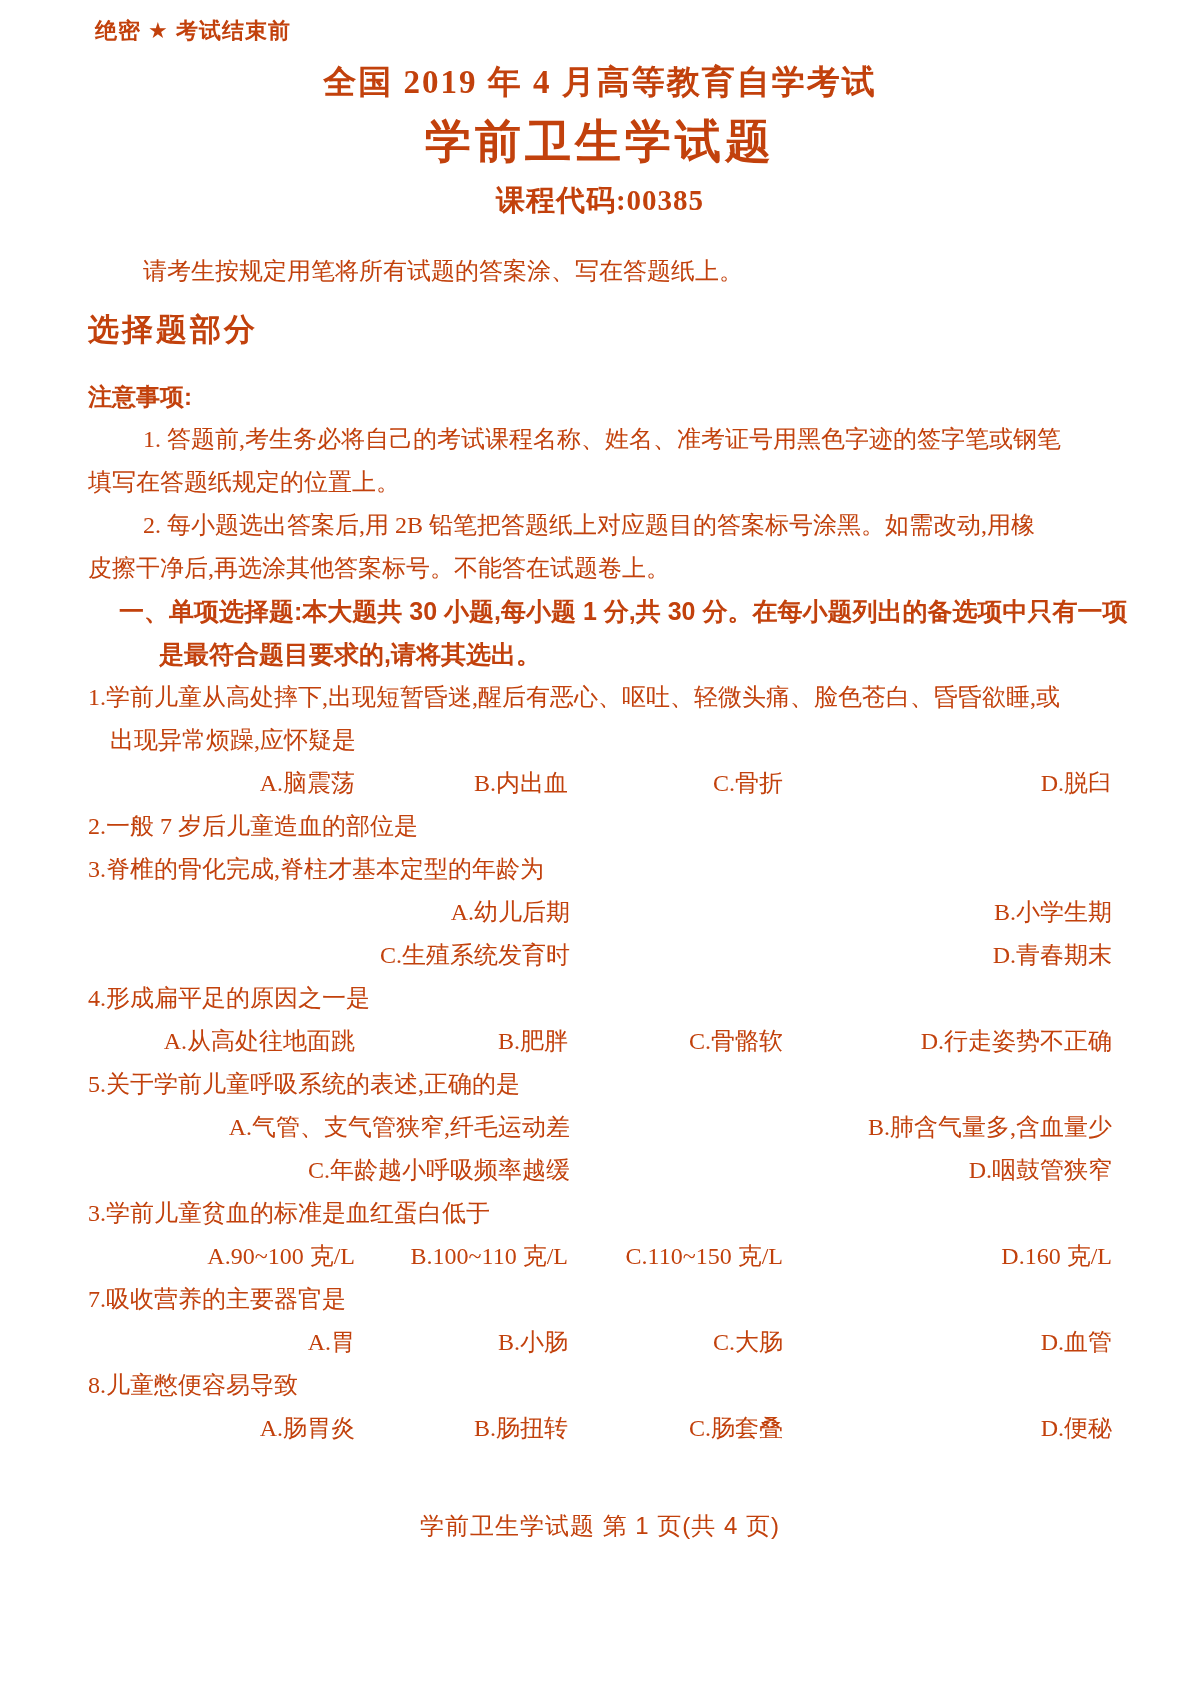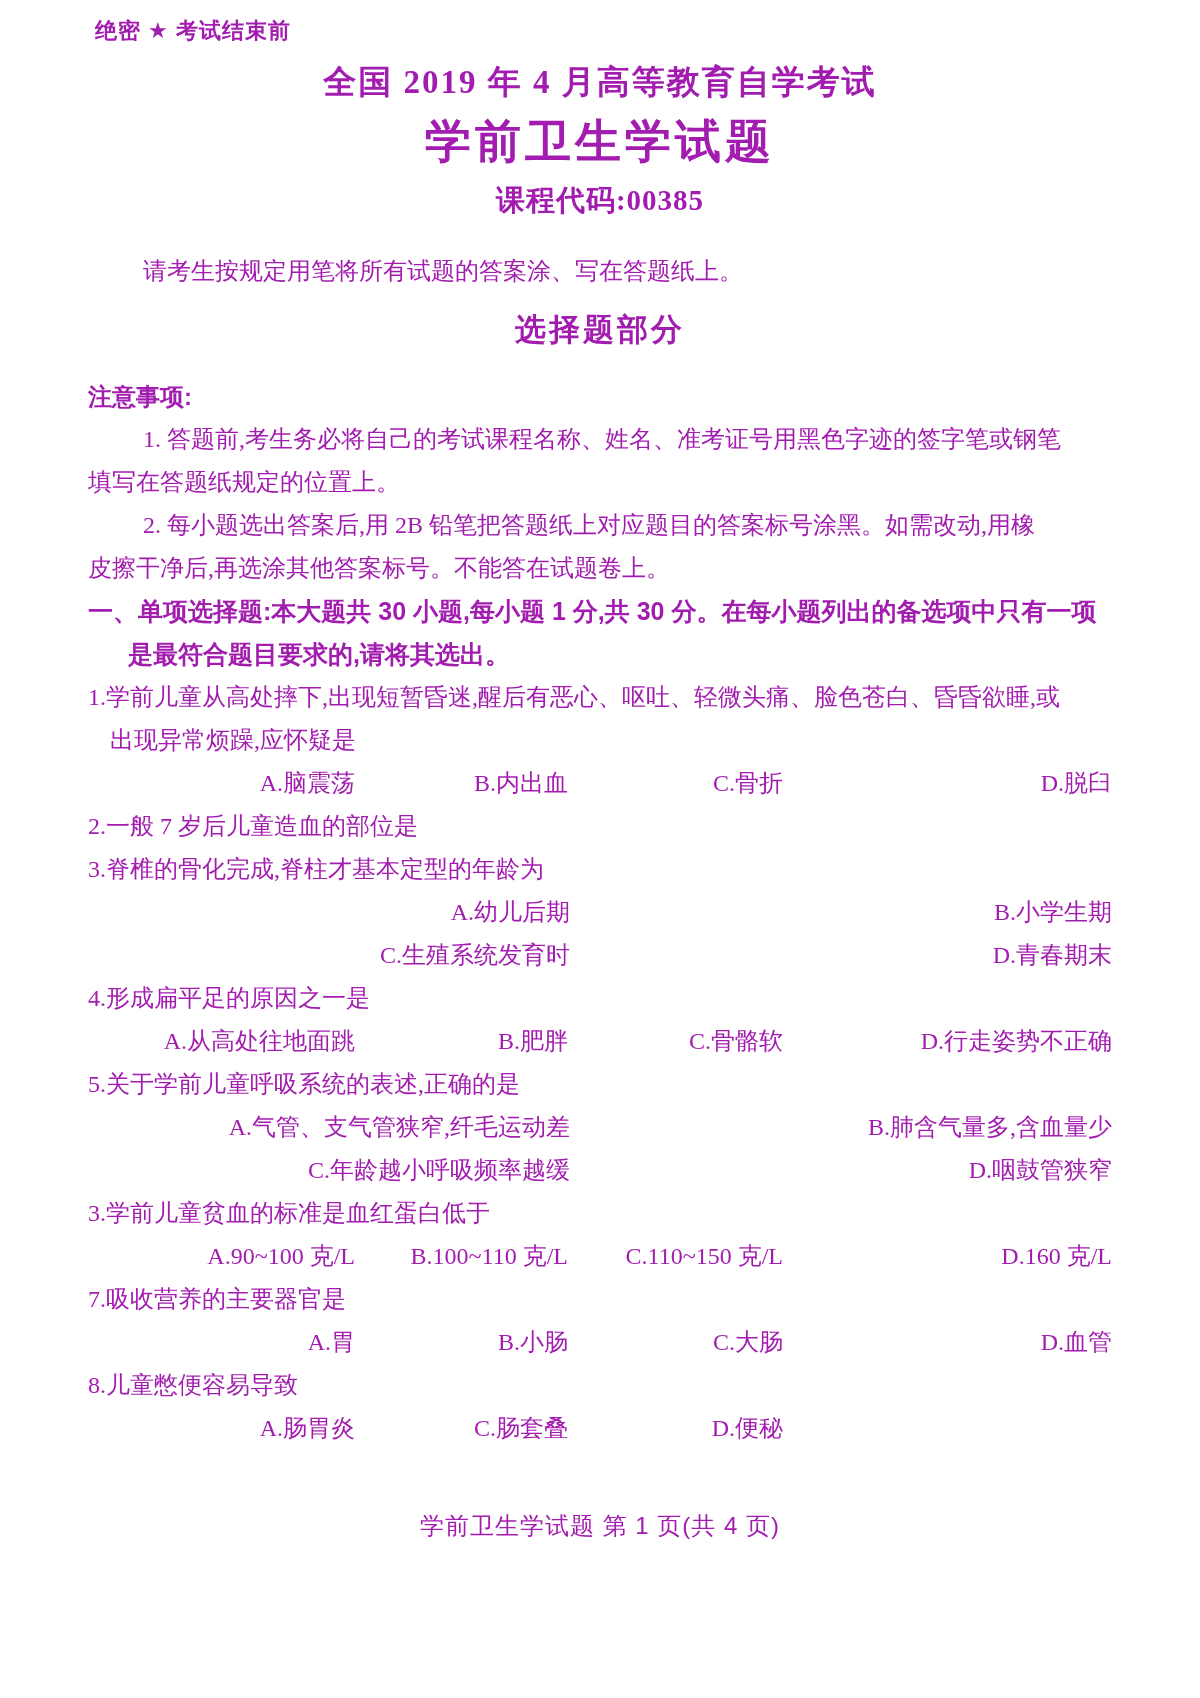--- a/index.html
+++ b/index.html
@@ -1,20 +1,20 @@
 <!DOCTYPE html>
 <html><head>
 <meta charset="utf-8">
 <style>
   html,body { margin:0; padding:0; background:#ffffff; }
   .page {
     position:relative;
     width:1200px; height:1698px;
     background:#ffffff;
-    color:#a21caf;
+    color:#c2410c;
     font-family:"Liberation Serif","DejaVu Serif",serif;
     box-sizing:border-box;
     padding:0 88px;
     overflow:hidden;
   }
   .classification {
     margin:16px 0 0 7px;
     font-family:"Liberation Sans","DejaVu Sans",sans-serif;
     font-size:22px; font-weight:700;
     letter-spacing:1px;
@@ -37,41 +37,40 @@
     font-size:29px; font-weight:700;
     letter-spacing:1px;
   }
   .instruction {
     margin:34px 0 0 55px;
     font-size:24px;
     white-space:nowrap;
   }
   .section-title {
     margin:22px 0 0 0;
-    text-align:center;
     font-family:Liberation Sans, sans-serif;
     font-size:31px; font-weight:700;
     letter-spacing:3px;
   }
   .body-block { margin-top:24px; }
   .line {
     height:43px; line-height:43px;
     font-size:24px;
     white-space:nowrap;
   }
   .indent-first { padding-left:55px; }
   .indent-cont  { padding-left:40px; }
   .indent-stem2 { padding-left:22px; }
   .notes-title {
     font-family:"Liberation Sans","DejaVu Sans",sans-serif;
     font-weight:600;
   }
   .part-heading {
     font-family:"Liberation Sans","DejaVu Sans",sans-serif;
-    font-weight:700; font-size:25px;
+    font-weight:700; font-size:25px;margin-left:31px;
   }
   .options {
     display:grid;
     margin-left:22px;
     text-align:right;
   }
   .cols4 { grid-template-columns:245px 213px 215px auto; }
   .cols2 { grid-template-columns:458px auto;margin-left:24px; }
   .footer {
     margin-top:60px;
@@ -173,20 +172,21 @@
         <span>B.小肠</span>
         <span>C.大肠</span>
         <span>D.血管</span>
       </div>
     </div>
 
     <div>
       <div class="line">8.儿童憋便容易导致</div>
       <div class="line options cols4">
         <span>A.肠胃炎</span>
+        <span>B.肠扭转</span>
         <span>C.肠套叠</span>
         <span>D.便秘</span>
       </div>
     </div>
 
   </div>
 
   <div class="footer">学前卫生学试题 第 1 页(共 4 页)</div>
 
 </div>

